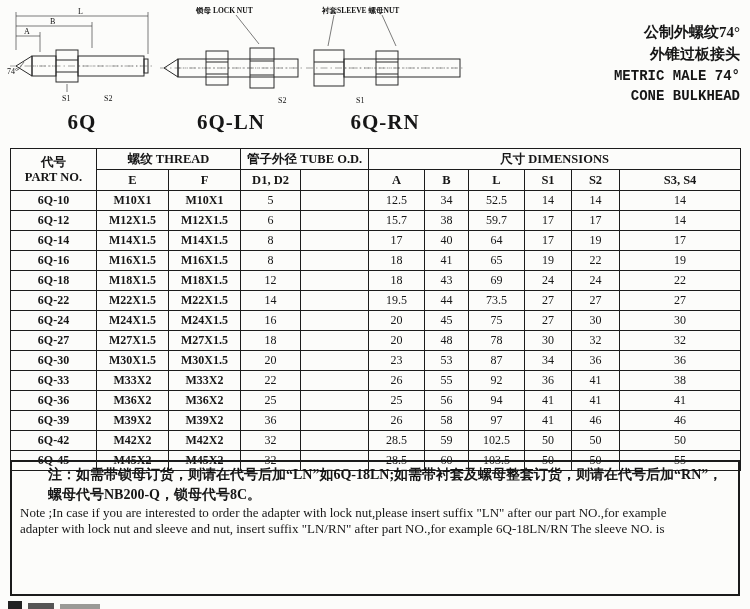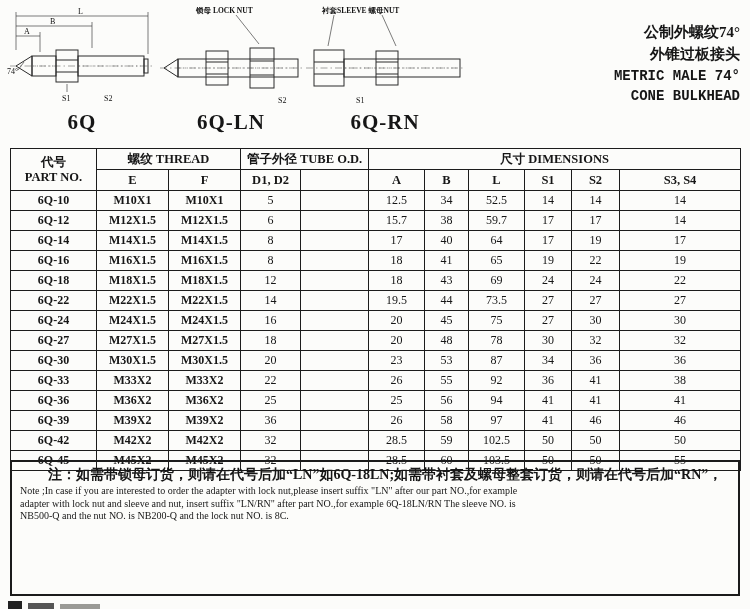--- a/index.html
+++ b/index.html
@@ -43,21 +43,21 @@
   }
   table.spec th{font-weight:bold; font-size:12.5px; height:20px;}
   table.spec td:nth-child(-n+3){font-weight:bold;}
   .partno-head div{line-height:1.15;}
   
   .notes{
     position:absolute; top:460px; left:10px; width:730px; height:136px;
     border:2px solid #1b1b1b; box-sizing:border-box; padding:3px 8px 0 8px;
   }
   .notes-cn div{font-weight:bold; font-size:14px; line-height:1.42; white-space:nowrap; overflow:hidden;margin-left:28px;}
-  .notes-en div{font-size:10px; line-height:1.28; white-space:nowrap; overflow:hidden;}
+  .notes-en div{font-size:13px; line-height:1.28; white-space:nowrap; overflow:hidden;}
   
   .bottom-artifact{position:absolute; left:8px; bottom:0; height:9px; display:flex; gap:6px; align-items:flex-end;}
   .bottom-artifact .b1{width:14px; height:8px; background:#222;}
   .bottom-artifact .b2{width:26px; height:6px; background:#555;}
   .bottom-artifact .b3{width:40px; height:5px; background:#9a9a96;}
 </style>
 </head>
 <body>
 
 <div class="page">
@@ -365,25 +365,25 @@
           <td>50</td>
           <td>50</td>
           <td>55</td>
         </tr>
       </tbody>
   </table>
 
   <div class="notes">
     <div class="notes-cn">
         <div>注：如需带锁母订货，则请在代号后加“LN”如6Q-18LN;如需带衬套及螺母整套订货，则请在代号后加“RN”，</div>
+        <div>螺母代号NB200-Q，锁母代号8C。</div>
       </div>
     <div class="notes-en">
         <div>Note ;In case if you are interested to order the adapter with lock nut,please insert suffix "LN" after our part NO.,for example</div>
         <div>adapter with lock nut and sleeve and nut, insert suffix "LN/RN" after part NO.,for example 6Q-18LN/RN The sleeve NO. is</div>
-        <div>NB500-Q and the nut NO. is NB200-Q and the lock nut NO. is 8C.</div>
       </div>
   </div>
 
   <div class="bottom-artifact">
     <div class="b1"></div>
     <div class="b2"></div>
     <div class="b3"></div>
   </div>
 
 </div>

